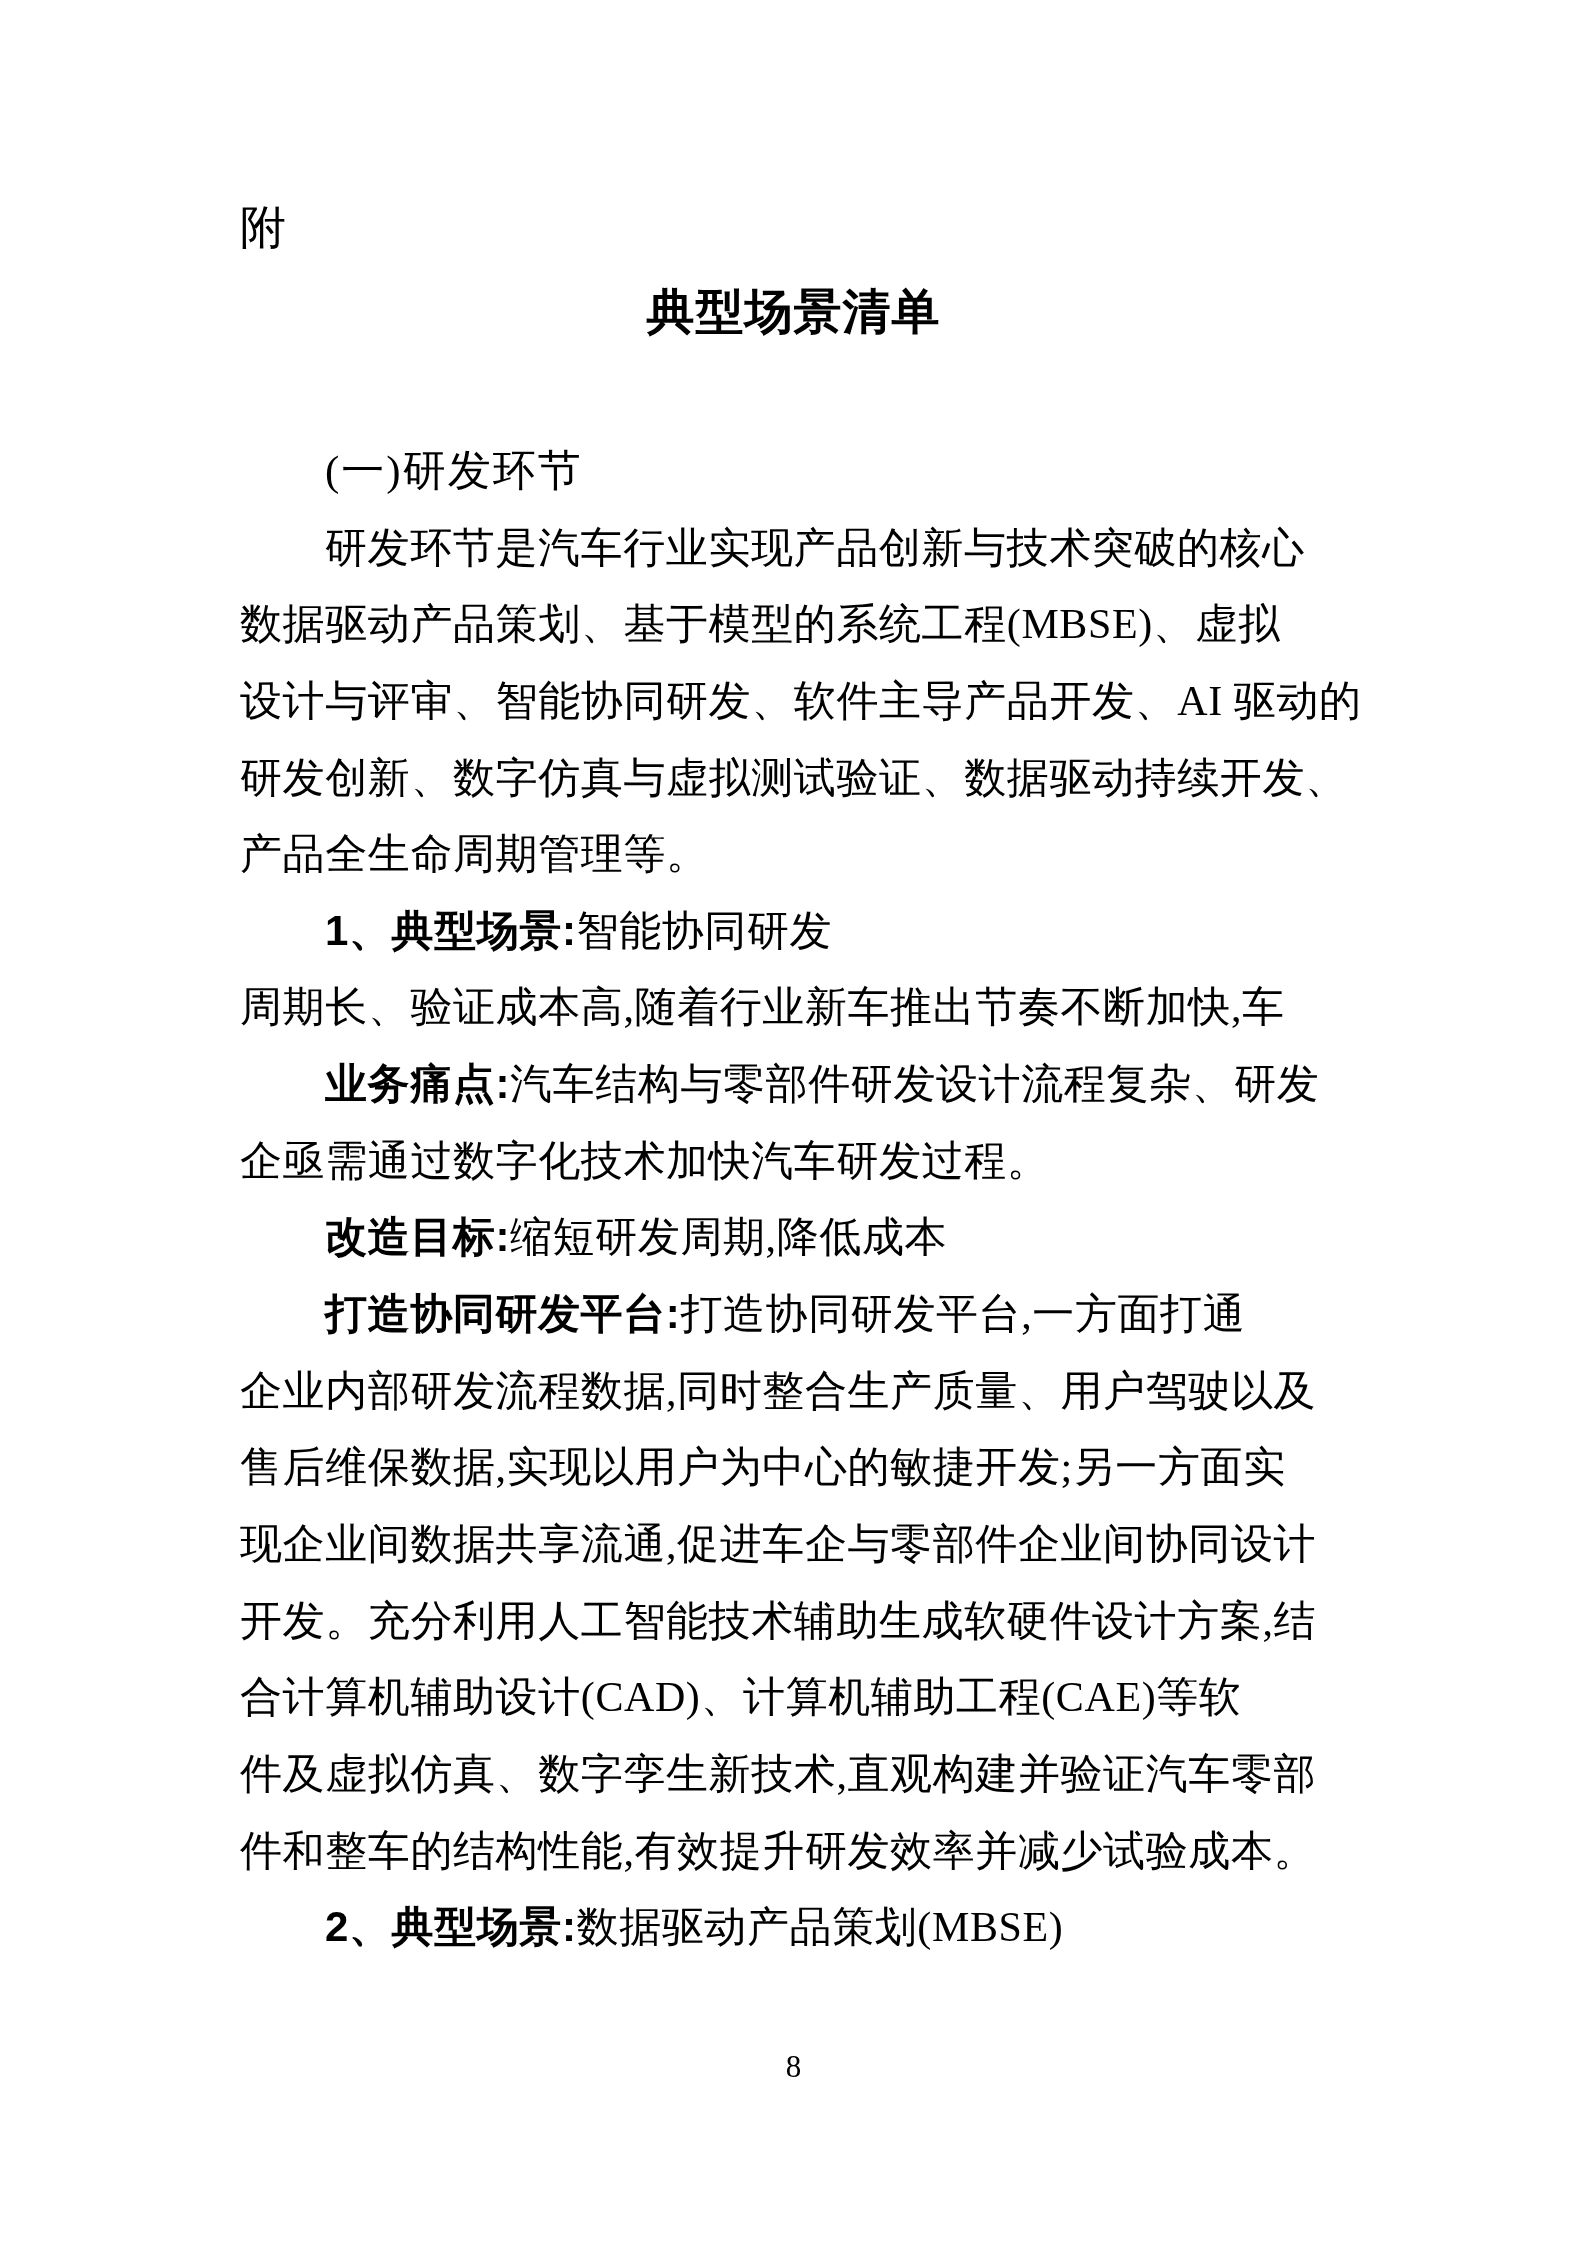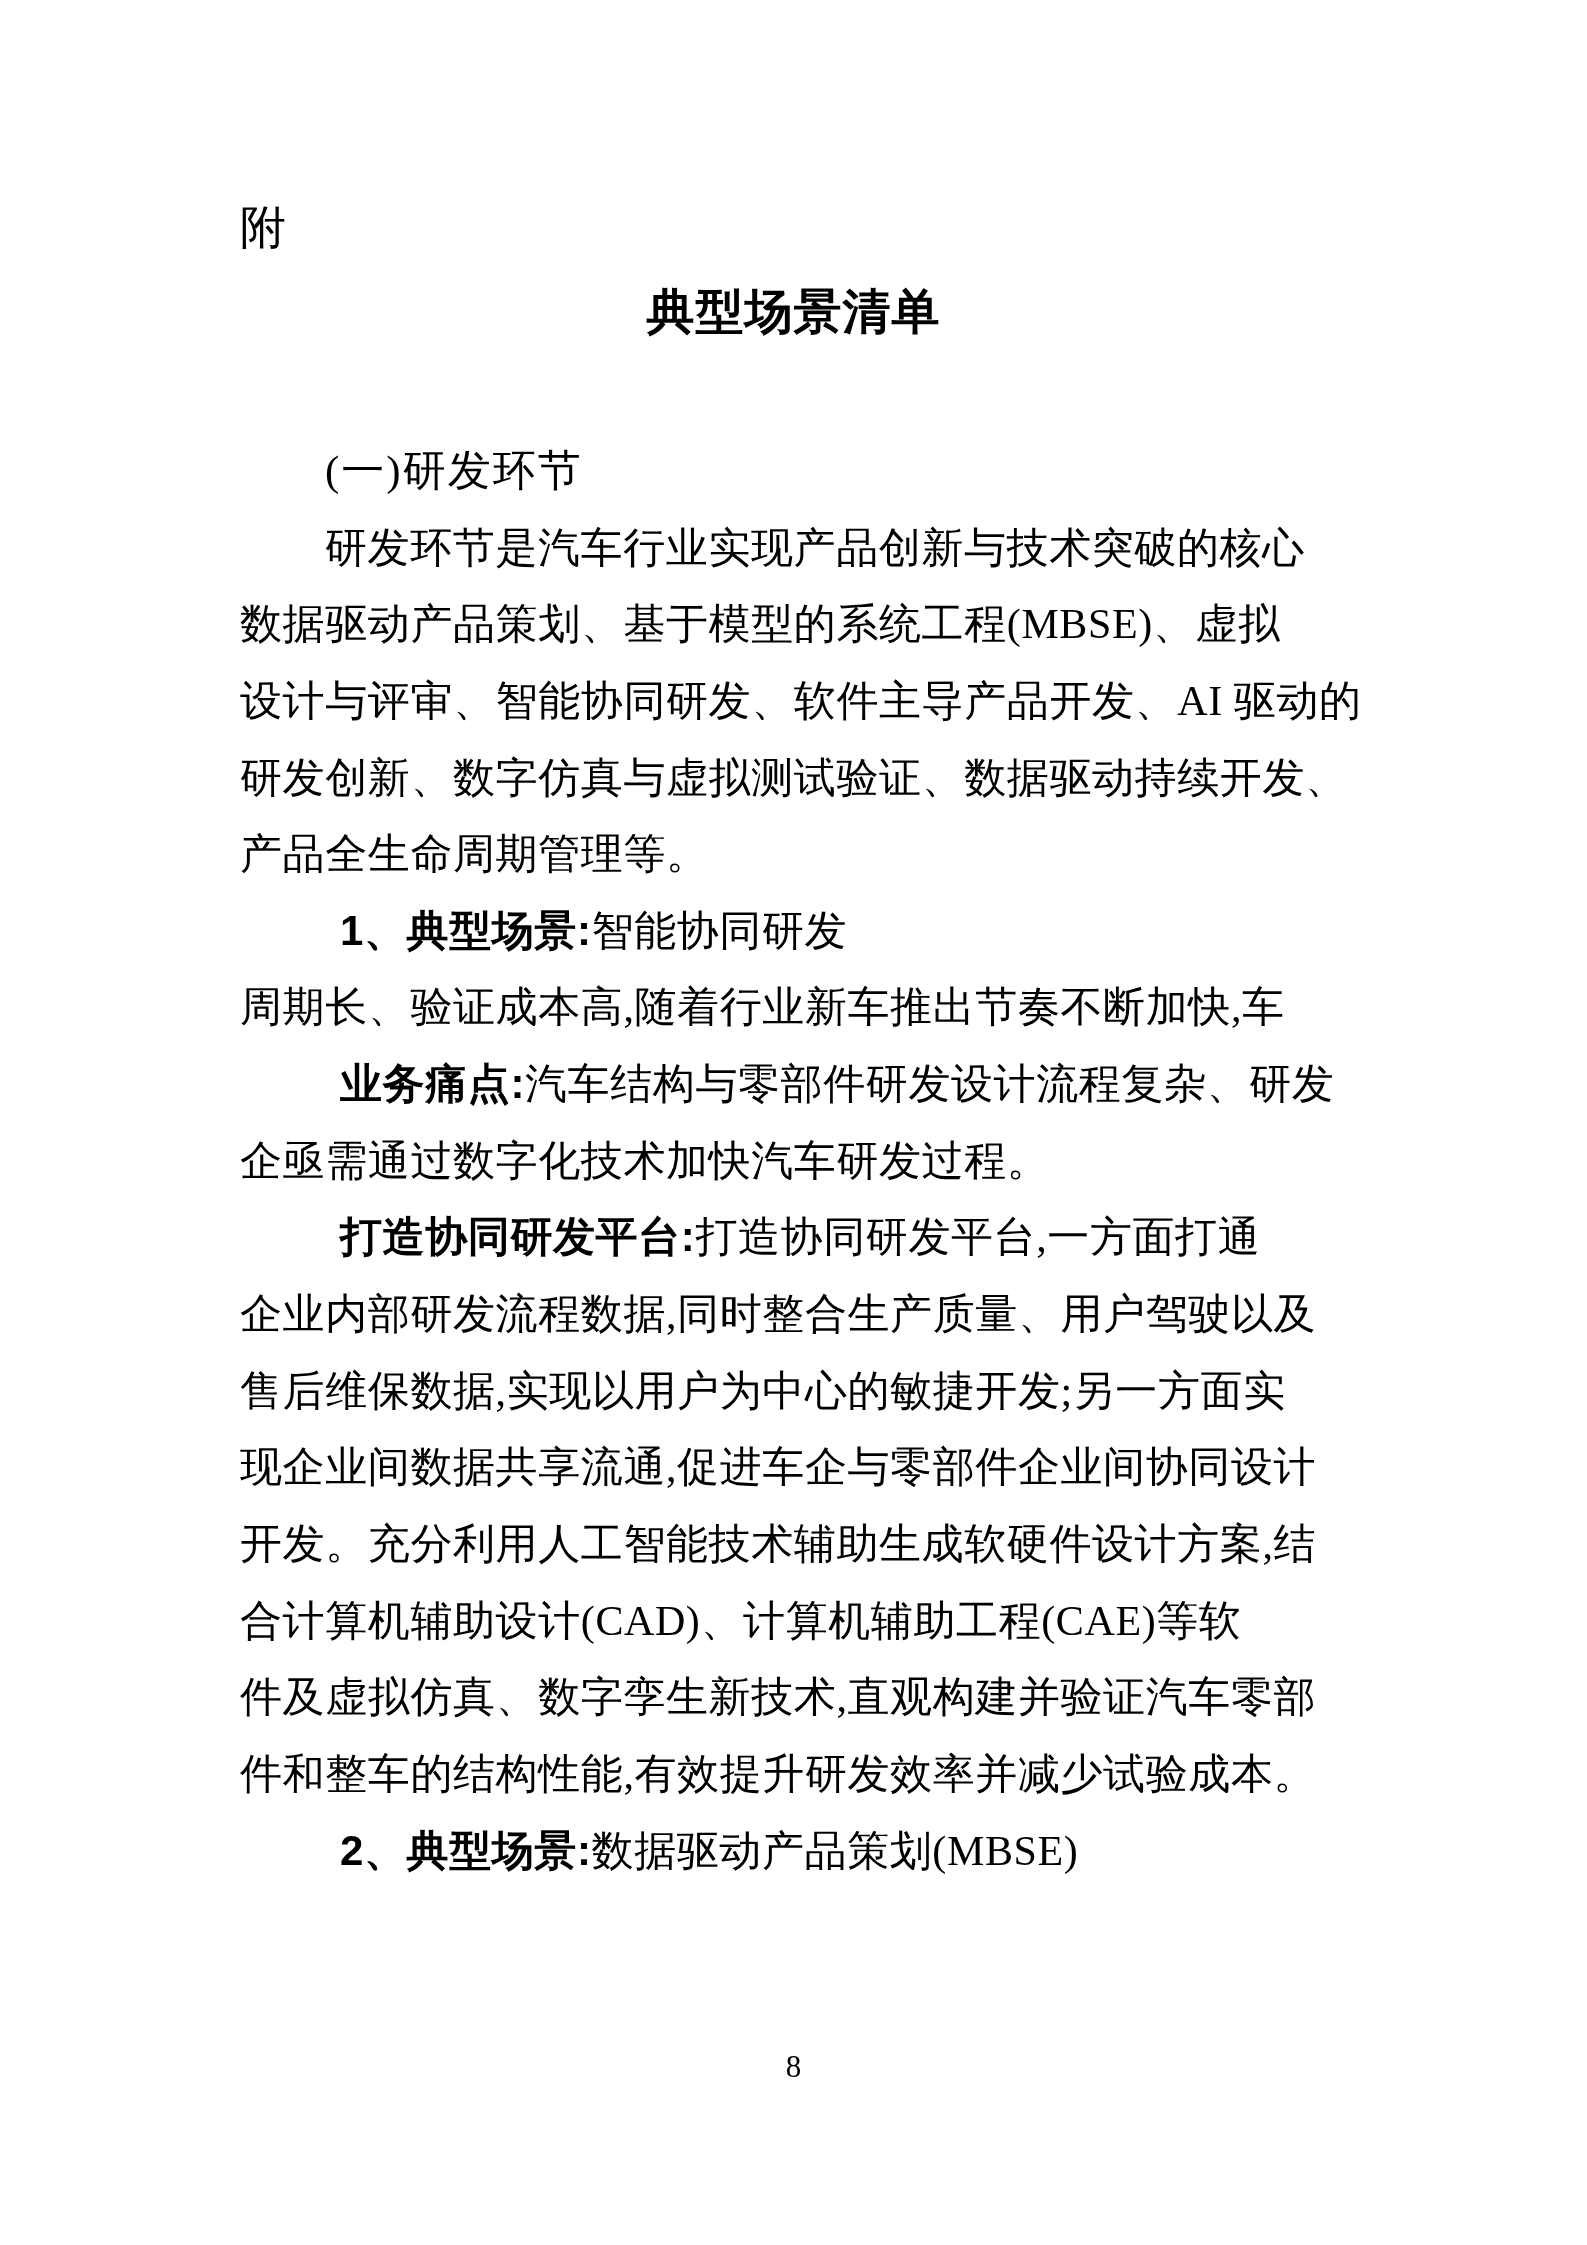--- a/index.html
+++ b/index.html
@@ -25,21 +25,20 @@
     font-size:42px;line-height:76.65px;letter-spacing:0.6px;
   }
   .line{height:76.65px;white-space:nowrap;}
   .ind{padding-left:85px;}
   .kai{
     font-size:43px;letter-spacing:2px;
   }
   .lbl{
     font-weight:700;
     font-family:"Liberation Sans","DejaVu Sans",sans-serif;
-    margin-left:15px;
   }
   .pageno{
     position:absolute;left:0;top:2049px;width:100%;
     text-align:center;font-size:31px;
   }
 </style>
 </head>
 <body>
 
 <div class="page">
@@ -61,20 +60,23 @@
     <div class="line ind">
       <span class="lbl">1、典型场景:</span><span>智能协同研发</span>
     </div>
 
     <div class="line">周期长、验证成本高,随着行业新车推出节奏不断加快,车</div>
     <div class="line ind">
       <span class="lbl">业务痛点:</span><span>汽车结构与零部件研发设计流程复杂、研发</span>
     </div>
     <div class="line">企亟需通过数字化技术加快汽车研发过程。</div>
 
+    <div class="line ind">
+      <span class="lbl">改造目标:</span><span>缩短研发周期,降低成本</span>
+    </div>
 
     <div class="line ind">
       <span class="lbl">打造协同研发平台:</span><span>打造协同研发平台,一方面打通</span>
     </div>
     <div class="line">企业内部研发流程数据,同时整合生产质量、用户驾驶以及</div>
     <div class="line">售后维保数据,实现以用户为中心的敏捷开发;另一方面实</div>
     <div class="line">现企业间数据共享流通,促进车企与零部件企业间协同设计</div>
     <div class="line">开发。充分利用人工智能技术辅助生成软硬件设计方案,结</div>
     <div class="line">合计算机辅助设计(CAD)、计算机辅助工程(CAE)等软</div>
     <div class="line">件及虚拟仿真、数字孪生新技术,直观构建并验证汽车零部</div>

